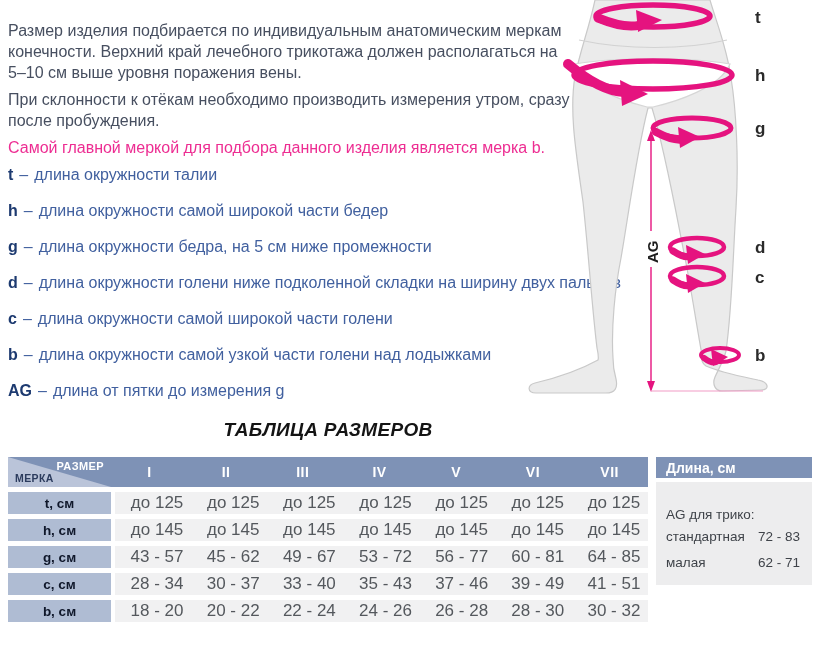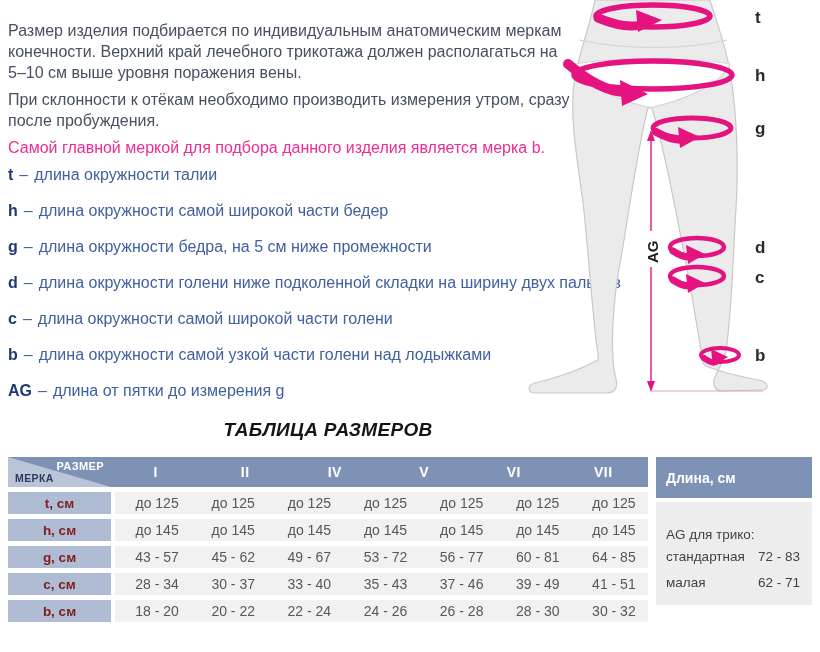--- a/index.html
+++ b/index.html
@@ -30,28 +30,28 @@
                  clip-path:polygon(0 0, 100% 100%, 0 100%); }
   .corner-top { position:absolute; top:3px; right:7px; color:#ffffff; font-size:11px;
                 font-weight:bold; letter-spacing:.4px; }
   .corner-bottom { position:absolute; bottom:3px; left:7px; color:#2c3c5e; font-size:10.5px;
                    font-weight:bold; letter-spacing:.4px; }
   .hcell { flex:1; display:flex; align-items:center; justify-content:center;
            color:#ffffff; font-size:14px; font-weight:bold; letter-spacing:.5px; }
   .trow { display:flex; height:22px; margin-top:5px; }
   .trow:first-of-type { margin-top:4px; }
   .rlabel { flex:0 0 103px; background:#afbcd3; display:flex; align-items:center;
-            justify-content:center; color:#7f1d1d; font-size:13.5px; font-weight:bold; }
+            justify-content:center; color:#0f172a; font-size:13.5px; font-weight:bold; }
   .rdata { flex:1; margin-left:4px; background:#f1f1f2; display:flex; }
   .dcell { flex:1; display:flex; align-items:center; justify-content:center;
-           color:#54585d; font-size:14px;padding-left:8px; }
+           color:#54585d; font-size:17px;padding-left:8px; }
 
   
   .lenpanel { position:absolute; left:656px; top:457px; width:156px; }
-  .lp-head { height:41px; background:#7e92b6; color:#ffffff; font-size:14px; font-weight:bold;
+  .lp-head { height:21px; background:#7e92b6; color:#ffffff; font-size:14px; font-weight:bold;
              display:flex; align-items:center; padding-left:10px; box-sizing:border-box; }
   .lp-body { margin-top:4px; background:#ededee; padding:23px 12px 9px 10px; box-sizing:border-box; }
   .lp-sub { font-size:13.5px; color:#3f4349; line-height:19px; }
   .lp-row { display:flex; justify-content:space-between; font-size:13.5px; color:#3f4349;
             line-height:26px; }
 </style>
 </head>
 <body>
 
 <div id="page">
@@ -141,20 +141,21 @@
 
   <div class="sizes">
     <div class="thead">
       <div class="corner">
         <div class="tri"></div>
         <span class="corner-top">РАЗМЕР</span>
         <span class="corner-bottom">МЕРКА</span>
       </div>
       <div class="hcell">I</div>
       <div class="hcell">II</div>
+      <div class="hcell">III</div>
       <div class="hcell">IV</div>
       <div class="hcell">V</div>
       <div class="hcell">VI</div>
       <div class="hcell">VII</div>
     </div>
 
     <div class="trow">
       <div class="rlabel">t, см</div>
       <div class="rdata">
         <div class="dcell">до 125</div>

